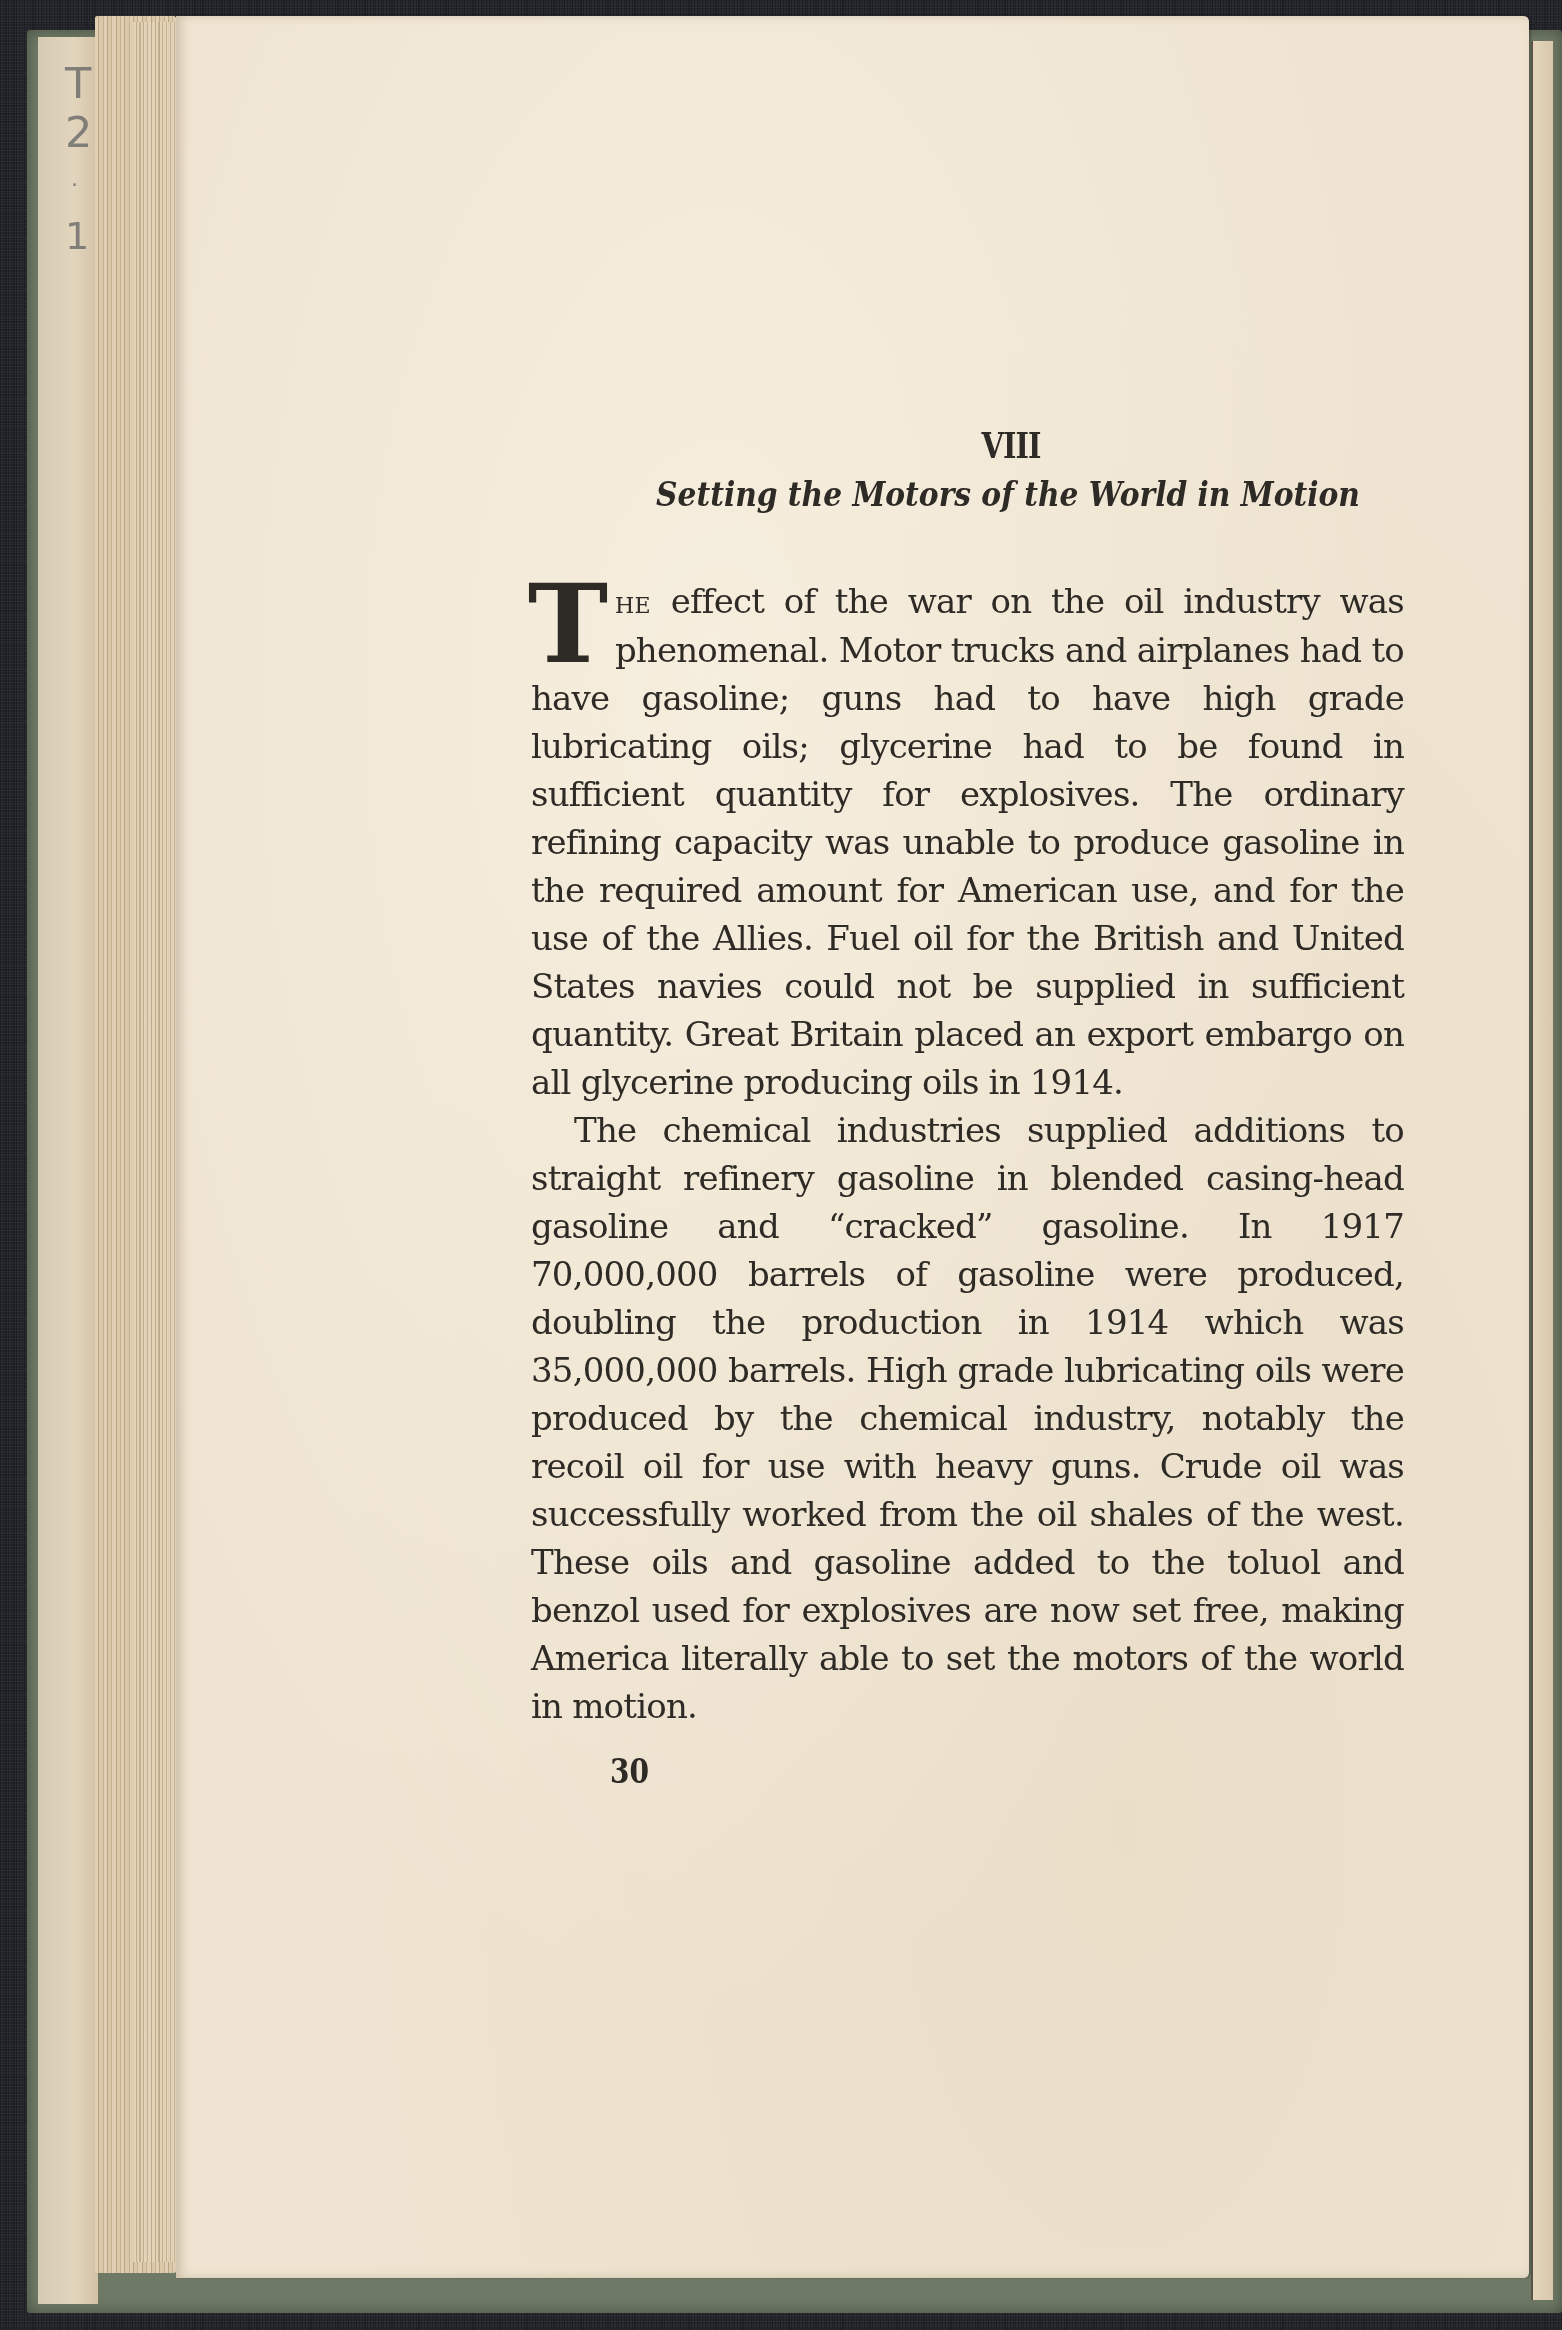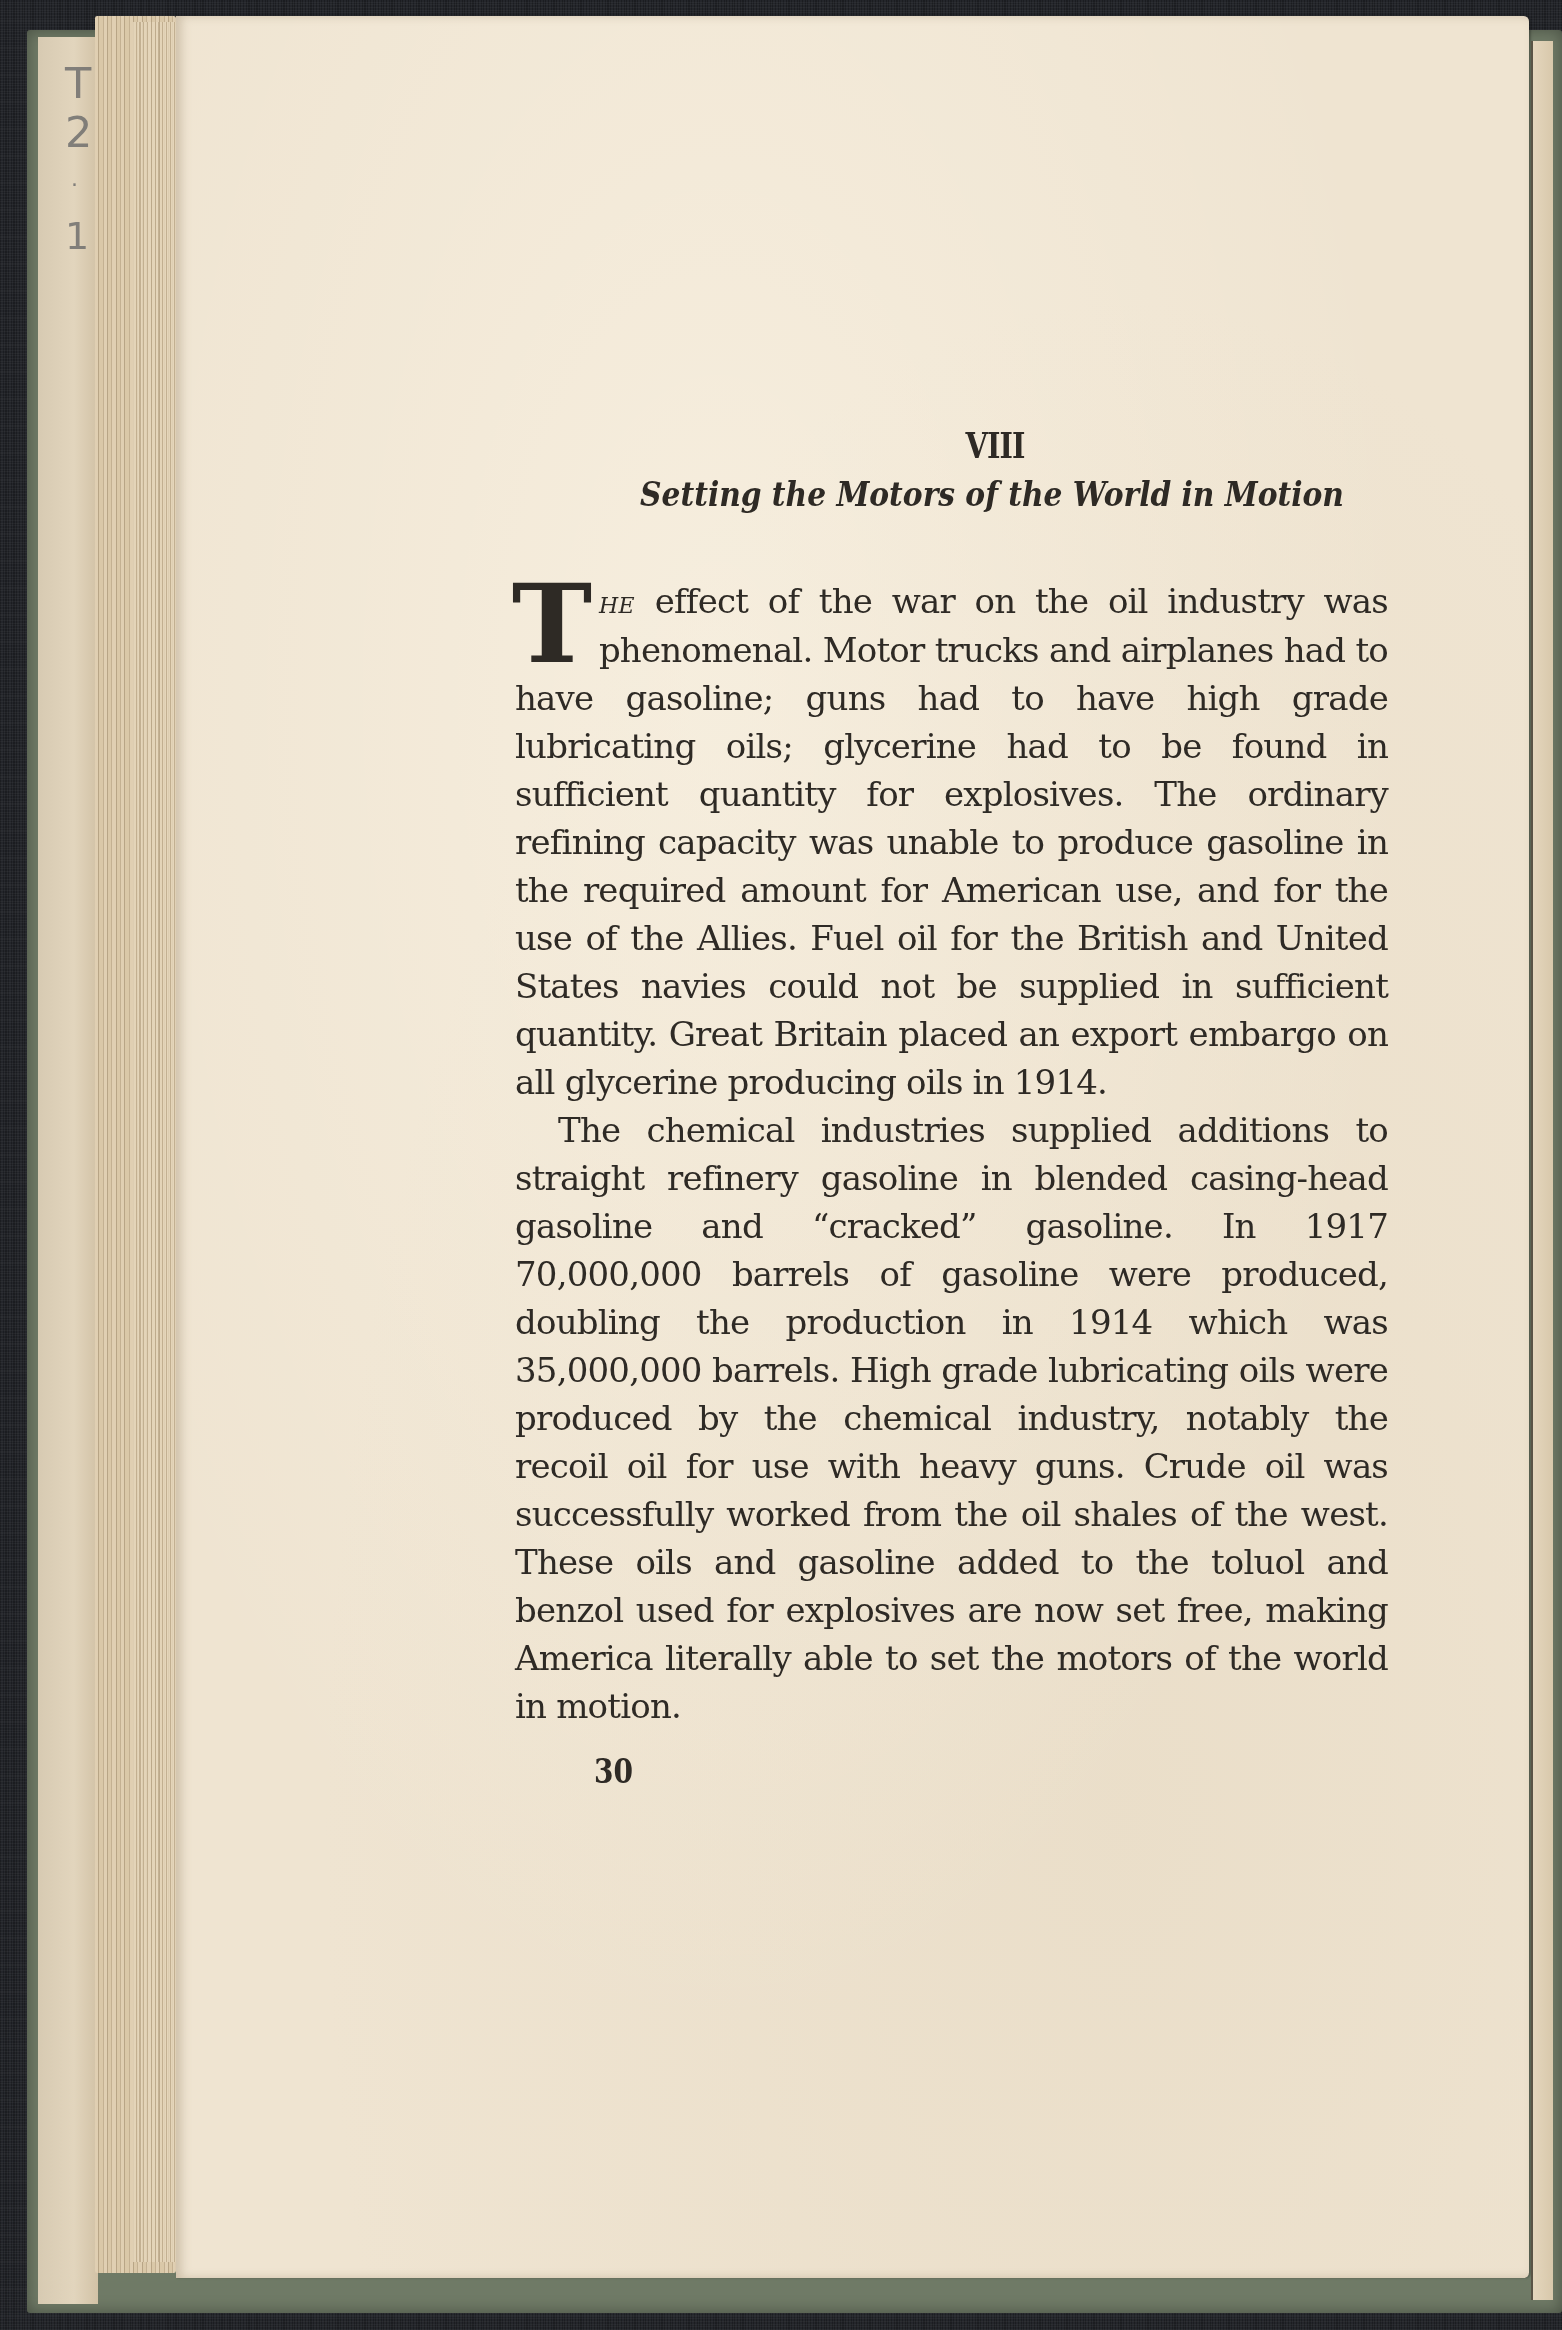--- a/index.html
+++ b/index.html
@@ -98,21 +98,21 @@
       left: 1531px;
       top: 41px;
       width: 22px;
       height: 2259px;
       background: linear-gradient(90deg, #5a5446 0px, #5a5446 2.2px, #e4d6bd 2.2px, #d8c8ab 100%);
     }
 
     
     .text-block {
       position: absolute;
-      left: 515px;
+      left: 531px;
       top: 423px;
       width: 873px;
       color: #2e2a25;
     }
     .chapter-number {
       text-align: center;
       font-size: 35px;
       font-weight: bold;
       letter-spacing: -1.1px;
       margin: 0 0 5.4px 87px;
@@ -143,21 +143,20 @@
       float: left;
       font-size: 108px;
       line-height: 87px;
       margin: 4.3px 7.6px 0 -3.3px;
       font-weight: bold;
     }
     .smallcaps {
       font-variant: small-caps;
       font-size: 31px;
       letter-spacing: 0.5px;
-      font-style: italic;
     }
     .page-number {
       margin: 22px 0 0 79px;
       font-size: 33px;
       font-weight: bold;
       transform: scaleX(0.85);
       transform-origin: left;
     }
   </style>
 </head>

